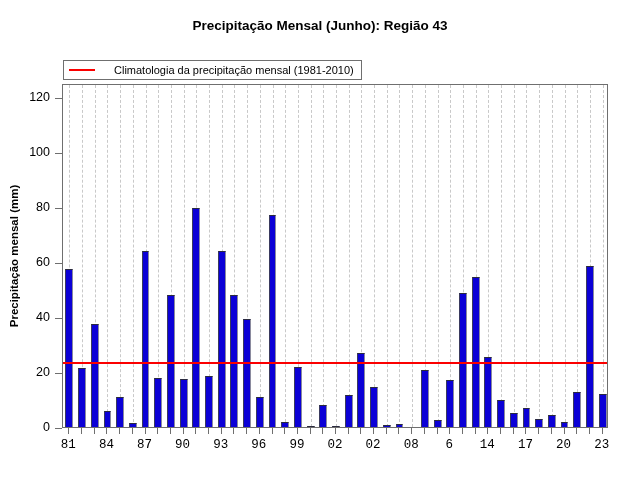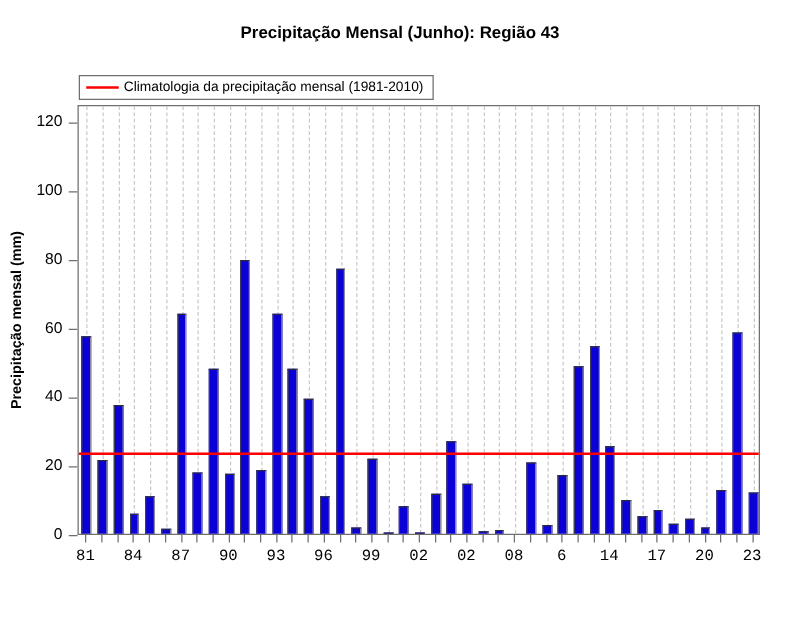--- a/index.html
+++ b/index.html
@@ -76,21 +76,21 @@
   #x-axis-label{
     position:absolute;left:0;top:464px;width:640px;
     text-align:center;font-size:11px;font-weight:bold;color:#000;margin-top:40px;
   }
 
   
   #legend{
     position:absolute;left:63px;top:60px;
     background:#fff;border:1px solid #6f6f6f;
     padding:3px 7px 3px 5px;
-    display:flex;align-items:center;gap:4px;
+    display:flex;align-items:center;gap:19px;
     font-size:11px;color:#000;
     z-index:6;
   }
   #legend-swatch{
     width:26px;height:0;border-top:2px solid #fb0000;
     display:inline-block;
   }
   #produto-note{
     position:absolute;right:8px;top:70px;
     font-size:11.5px;color:#8d8d8d;z-index:5;

